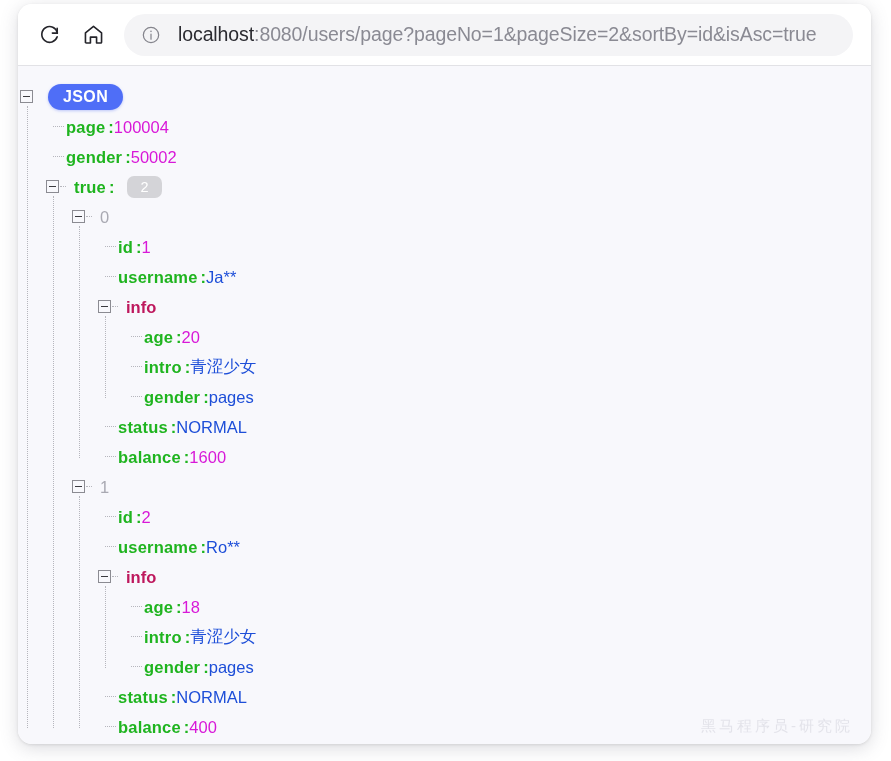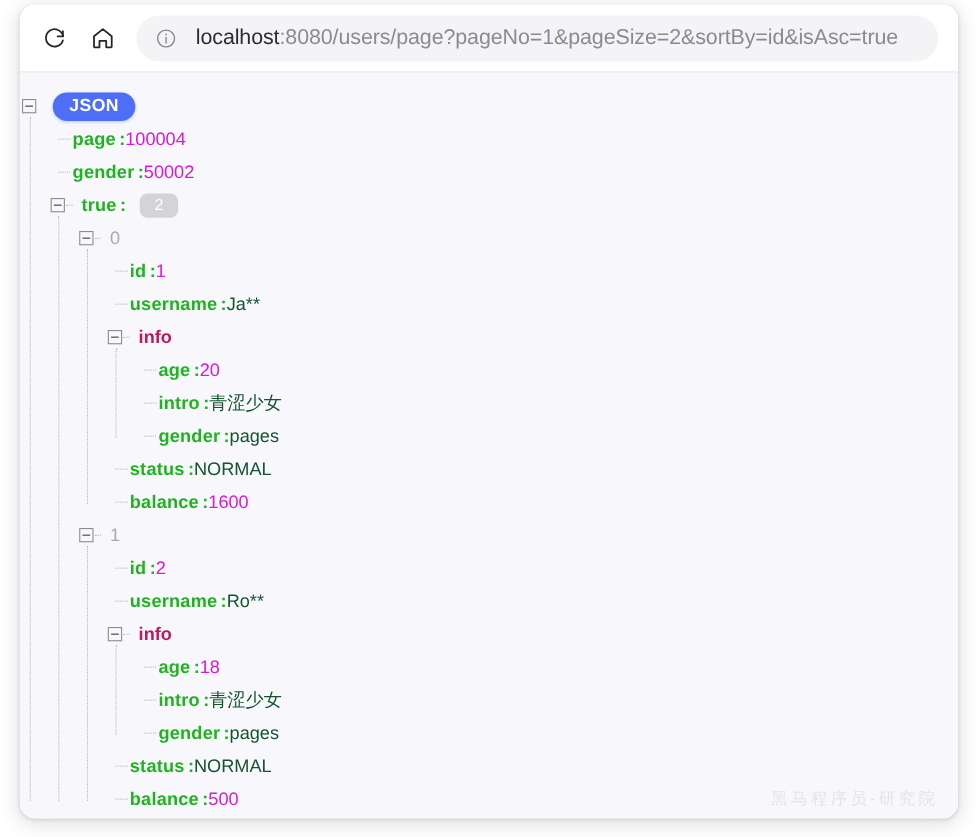--- a/index.html
+++ b/index.html
@@ -173,21 +173,21 @@
     letter-spacing: 0.2px;
   }
   .colon {
     color: #1fb41f;
     font-weight: bold;
     font-size: 16.5px;
     margin-left: 3px;
   }
   .val { font-size: 16.5px; }
   .val-num { color: #d818d8; }
-  .val-str { color: #14532d; }
+  .val-str { color: #1d4ed8; }
 
   .objlabel {
     color: #be185d;
     font-size: 16.5px;
     font-weight: bold;
   }
   .idxlabel {
     color: #a9a9b2;
     font-size: 16.5px;
   }
@@ -375,21 +375,21 @@
 
             <div class="row">
               <span class="key">status</span>
                 <span class="colon">:</span>
               <span class="val val-str">NORMAL</span>
             </div>
 
             <div class="row">
               <span class="key">balance</span>
                 <span class="colon">:</span>
-              <span class="val val-num">500</span>
+              <span class="val val-num">400</span>
             </div>
           </div>
 
         </div>
       </div>
     </div>
 
     <div class="watermark">黑马程序员-研究院</div>
   </div>
 

